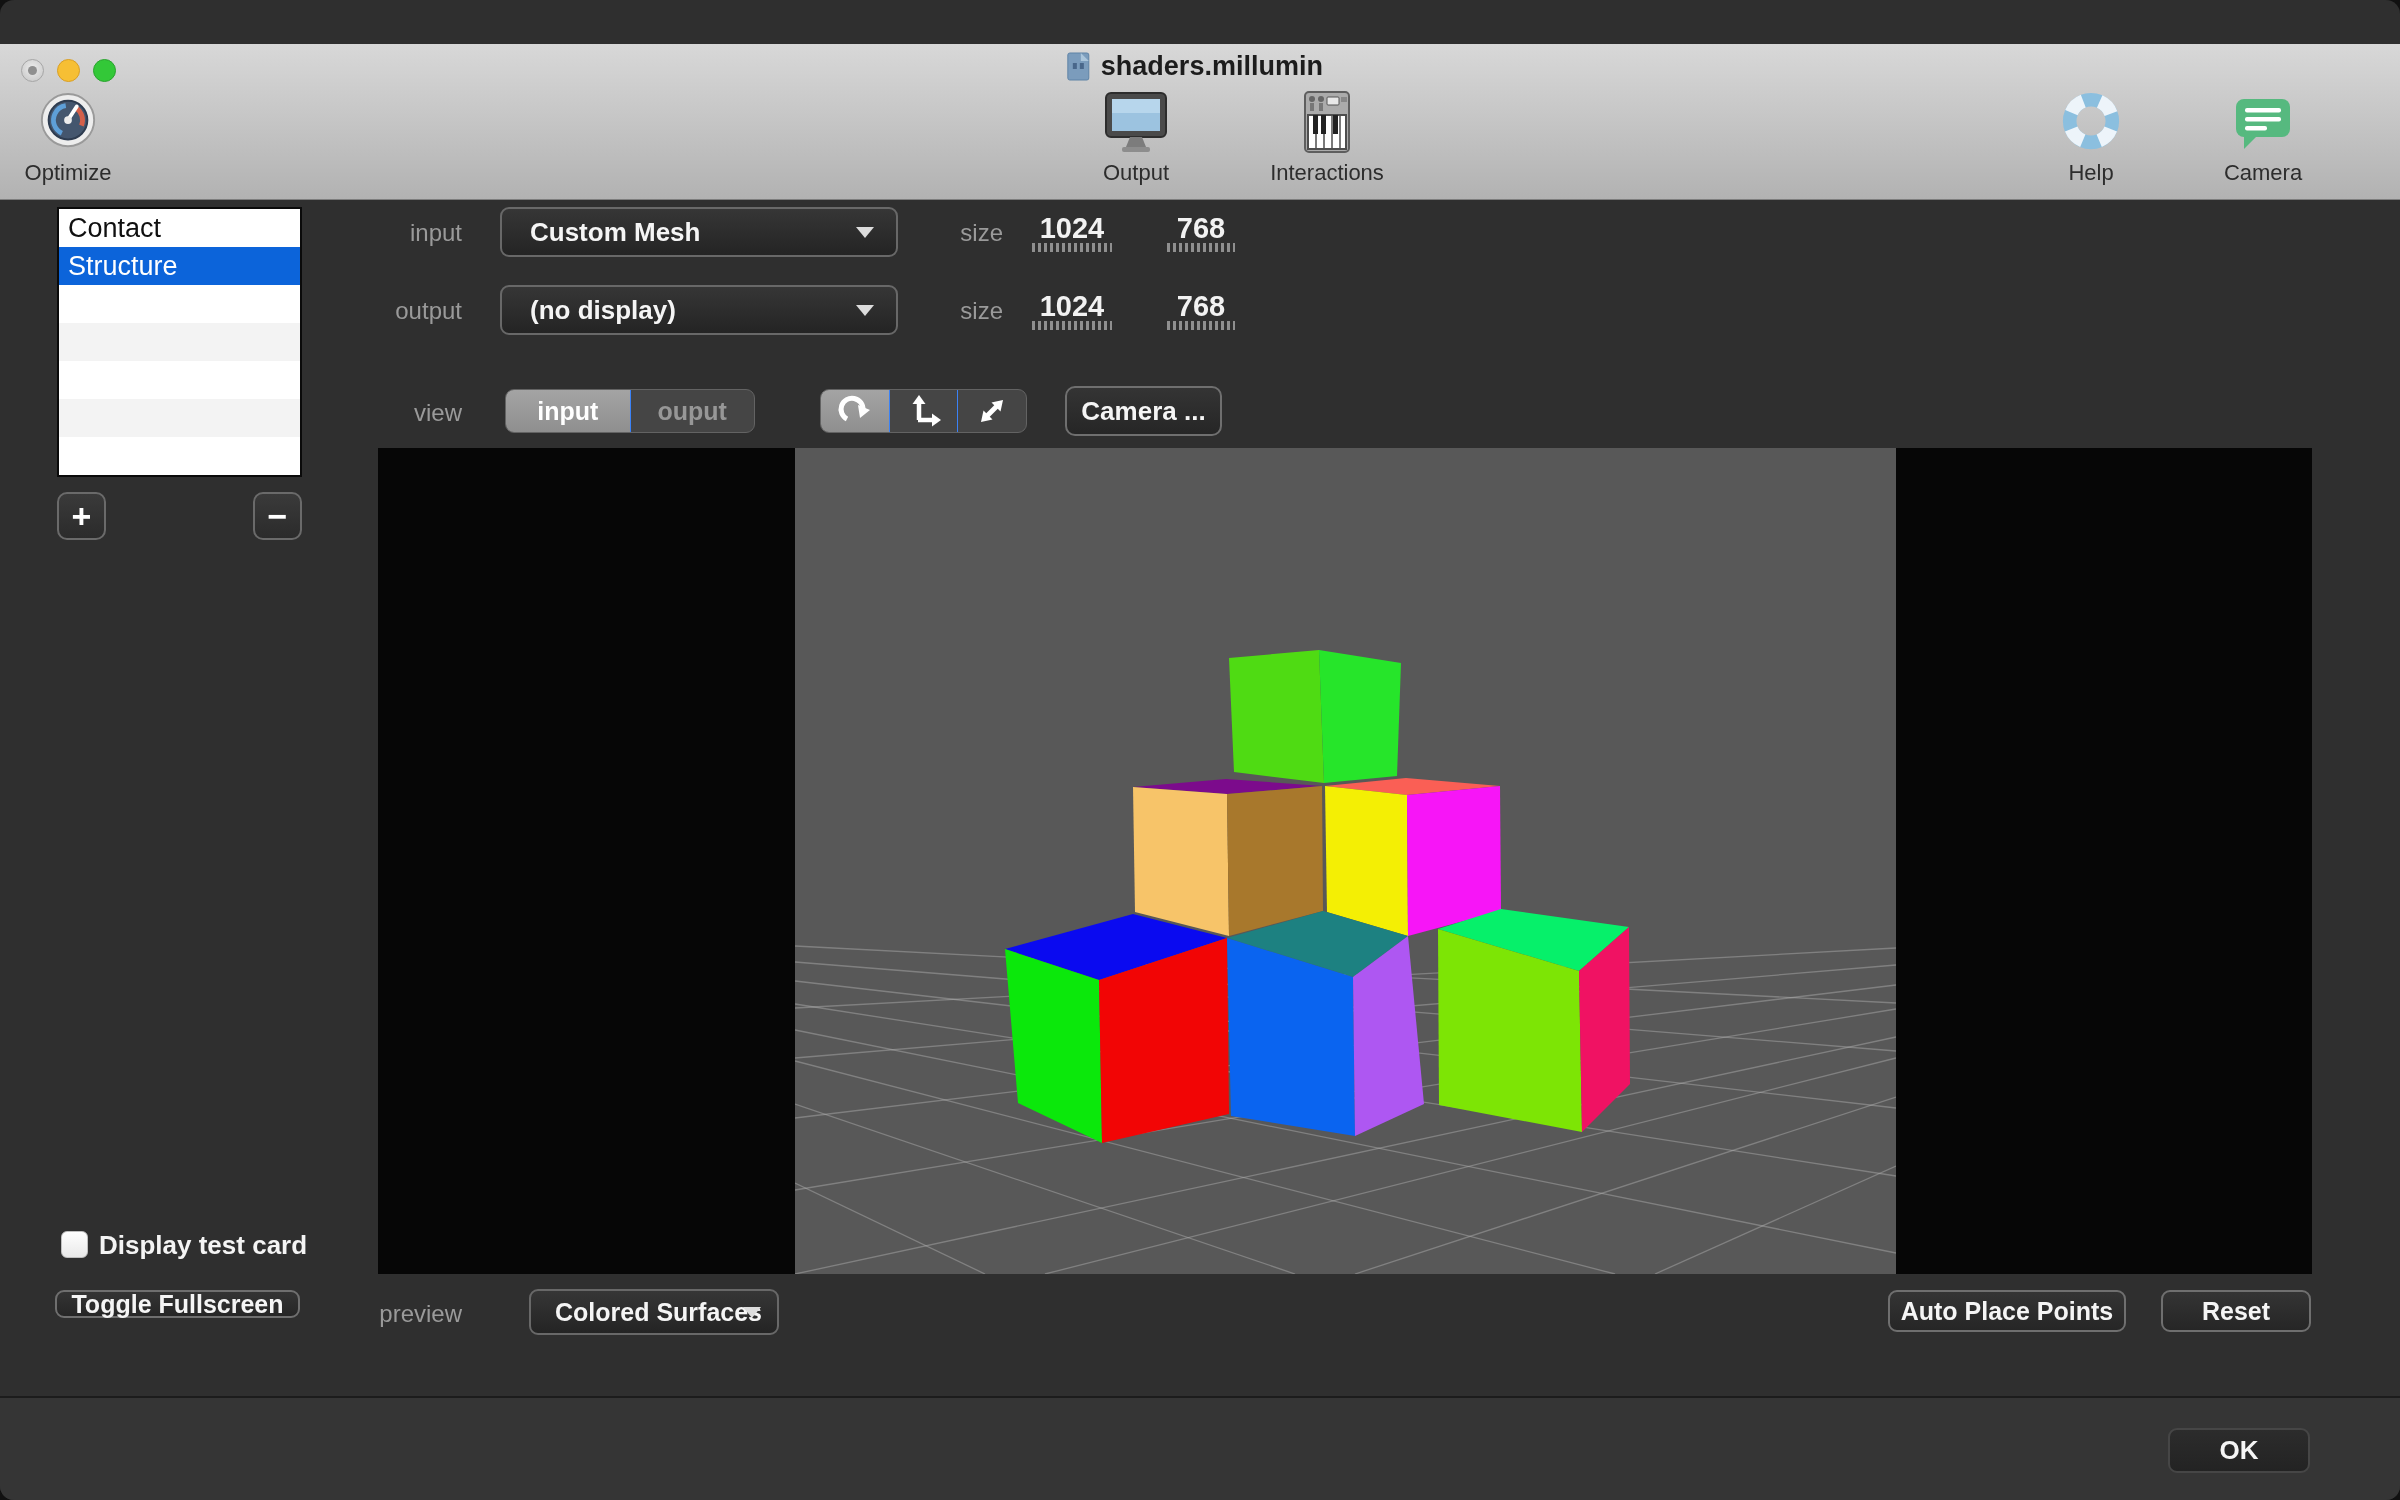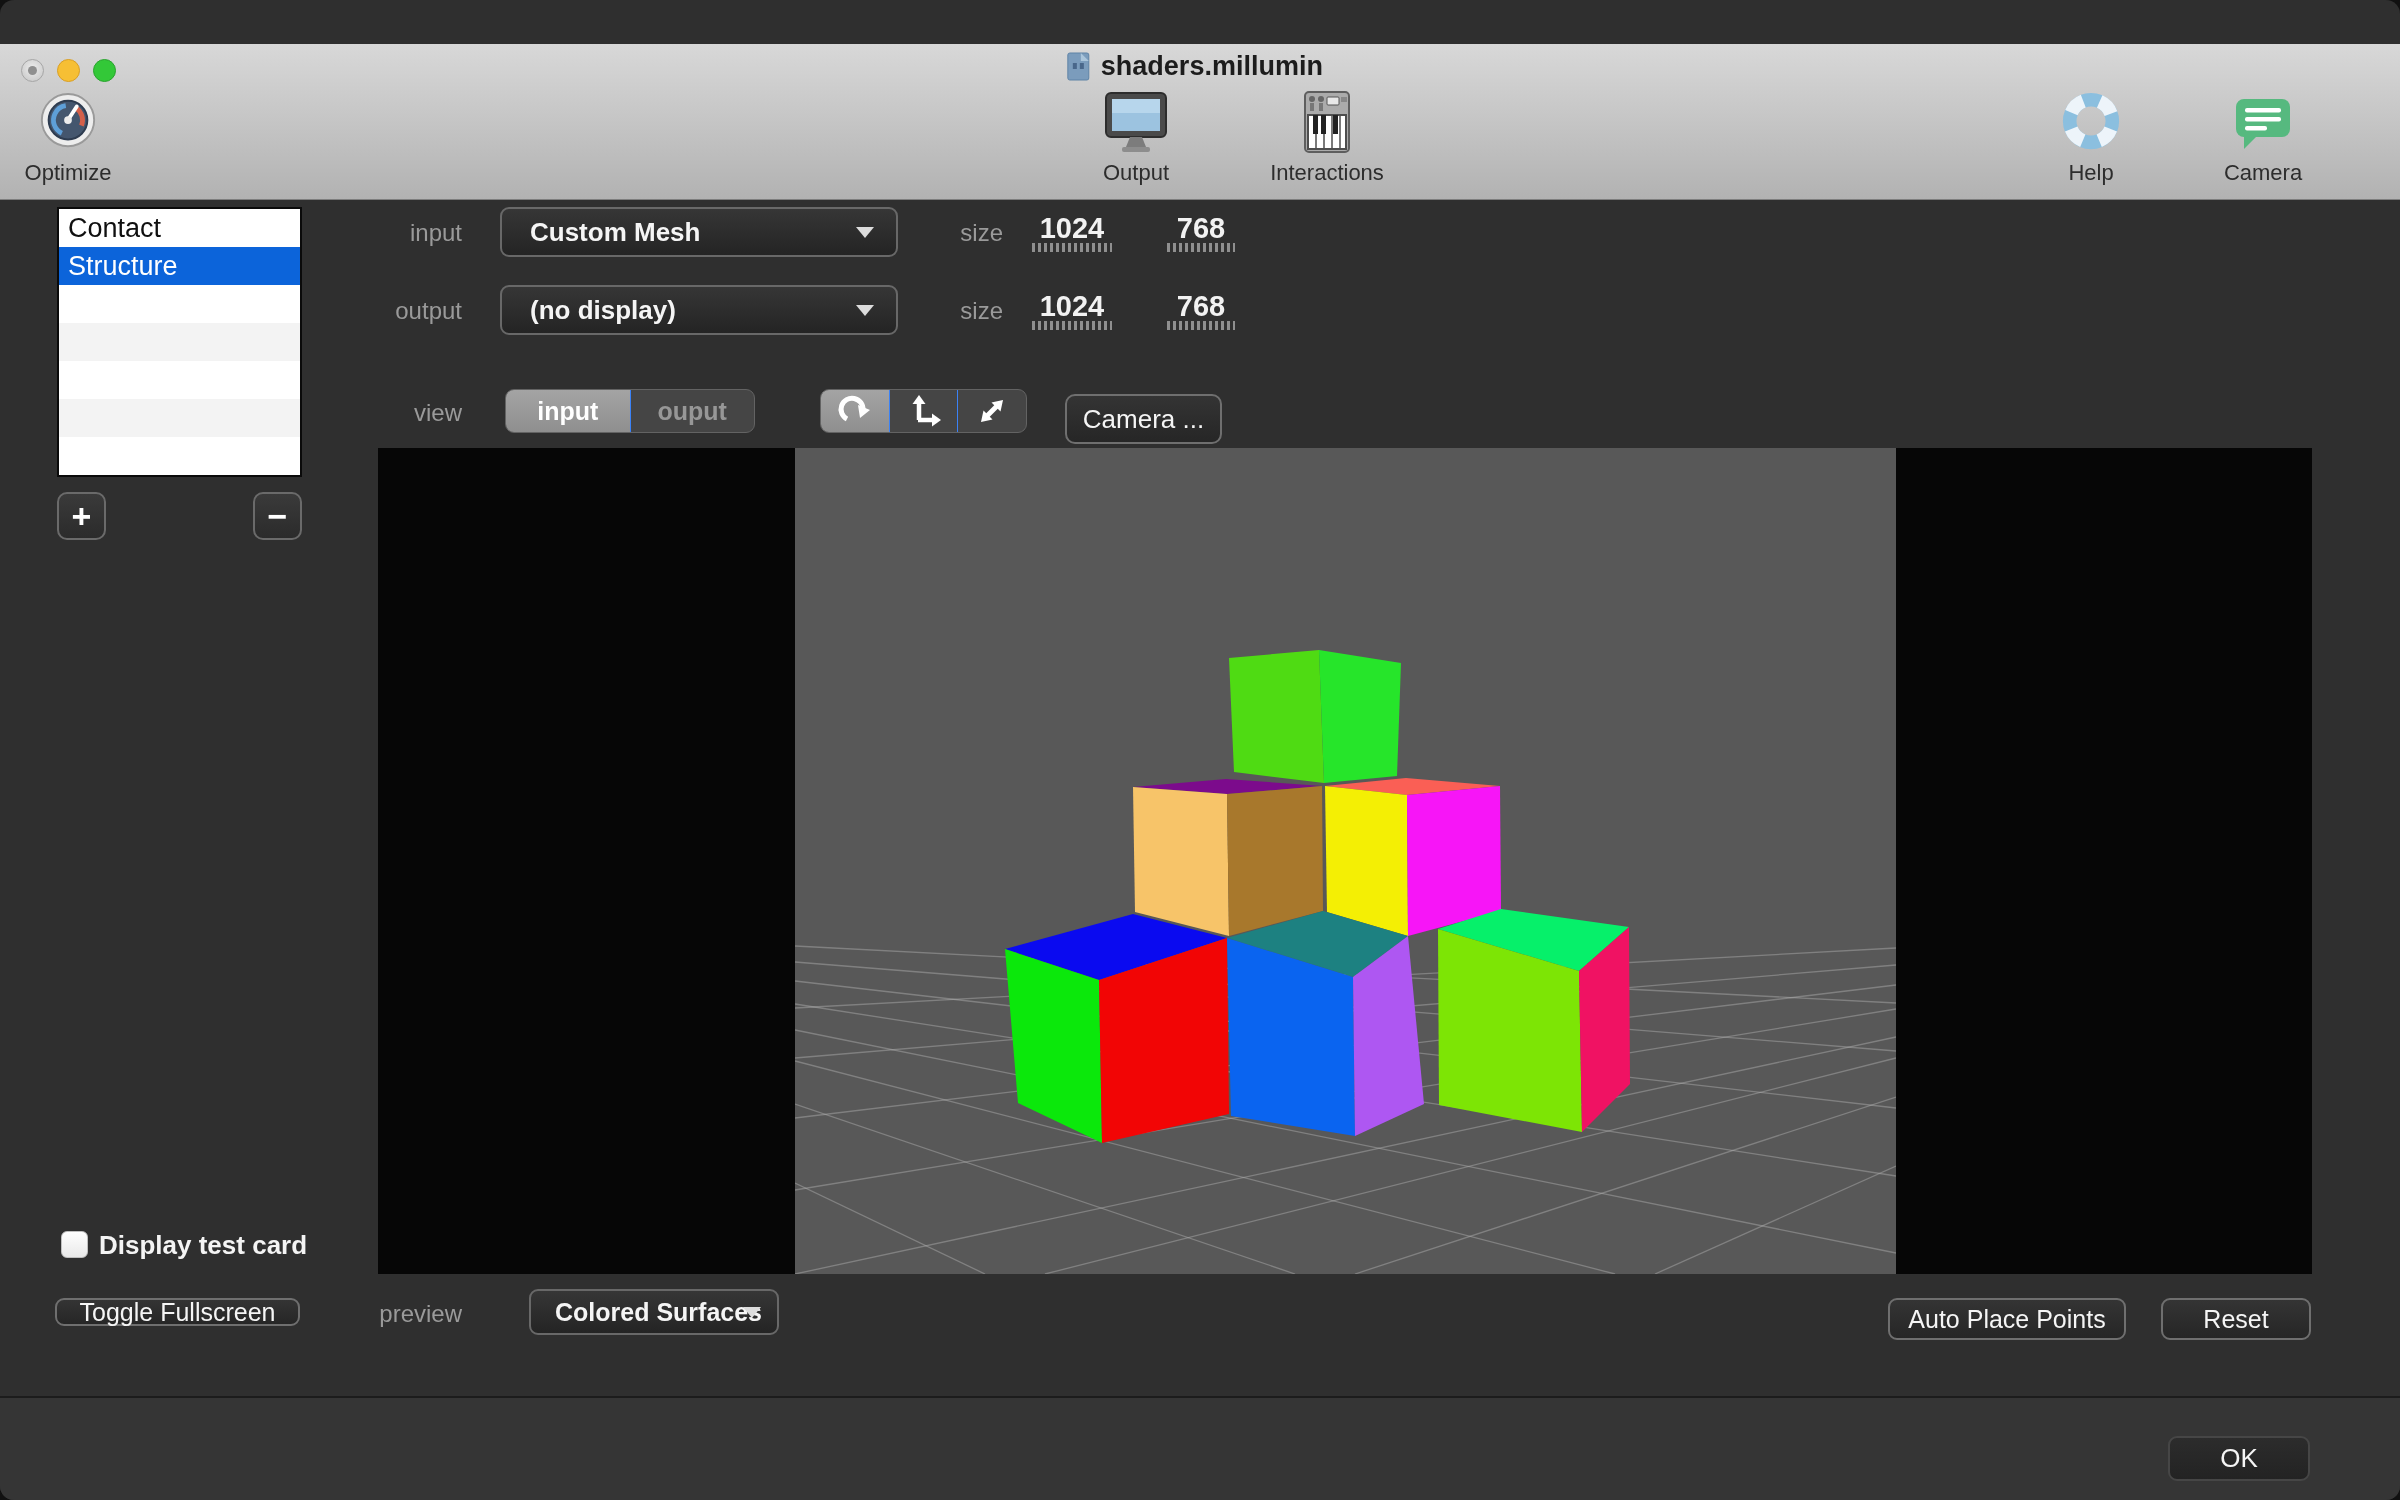--- a/index.html
+++ b/index.html
@@ -22,21 +22,21 @@
   #window-title { font-size:27px; font-weight:600; color:#1c1c1c; white-space:nowrap; }
   .tb-item { position:absolute; top:44px; width:140px; text-align:center; }
   .tb-item .ic { height:68px; display:flex; align-items:center; justify-content:center; }
   .tb-item .lbl { margin-top:4px; font-size:22px; color:#2d2d2d; }
   #tb-optimize { left:-2px; } #tb-output { left:1066px; } #tb-interactions { left:1257px; }
   #tb-help { left:2021px; } #tb-contact { left:2193px; }
 
   
   .dk-btn { position:absolute; background:linear-gradient(#343434,#262626);
     border:2px solid #6f6f6f; border-radius:9px; color:#f5f5f5;
-    font-size:25px; font-weight:400; display:flex; align-items:center; justify-content:center;margin-top:8px; }
+    font-size:25px; font-weight:700; display:flex; align-items:center; justify-content:center; }
   .dropdown { position:absolute; background:linear-gradient(#363636,#242424);
     border:2px solid #686868; border-radius:9px; color:#f5f5f5; font-size:26px; font-weight:700;
     display:flex; align-items:center; padding-left:28px; }
   .dd-arrow { position:absolute; right:22px; top:50%; margin-top:-5px; width:0; height:0;
     border-left:9px solid transparent; border-right:9px solid transparent; border-top:11px solid #dcdcdc; }
   .glabel { position:absolute; color:#9a9a9a; font-size:24px; text-align:right; }
 
   
   #surface-list { position:absolute; left:57px; top:207px; width:245px; height:270px;
     background:#fff; border:2px solid #0a0a0a; overflow:hidden; }

